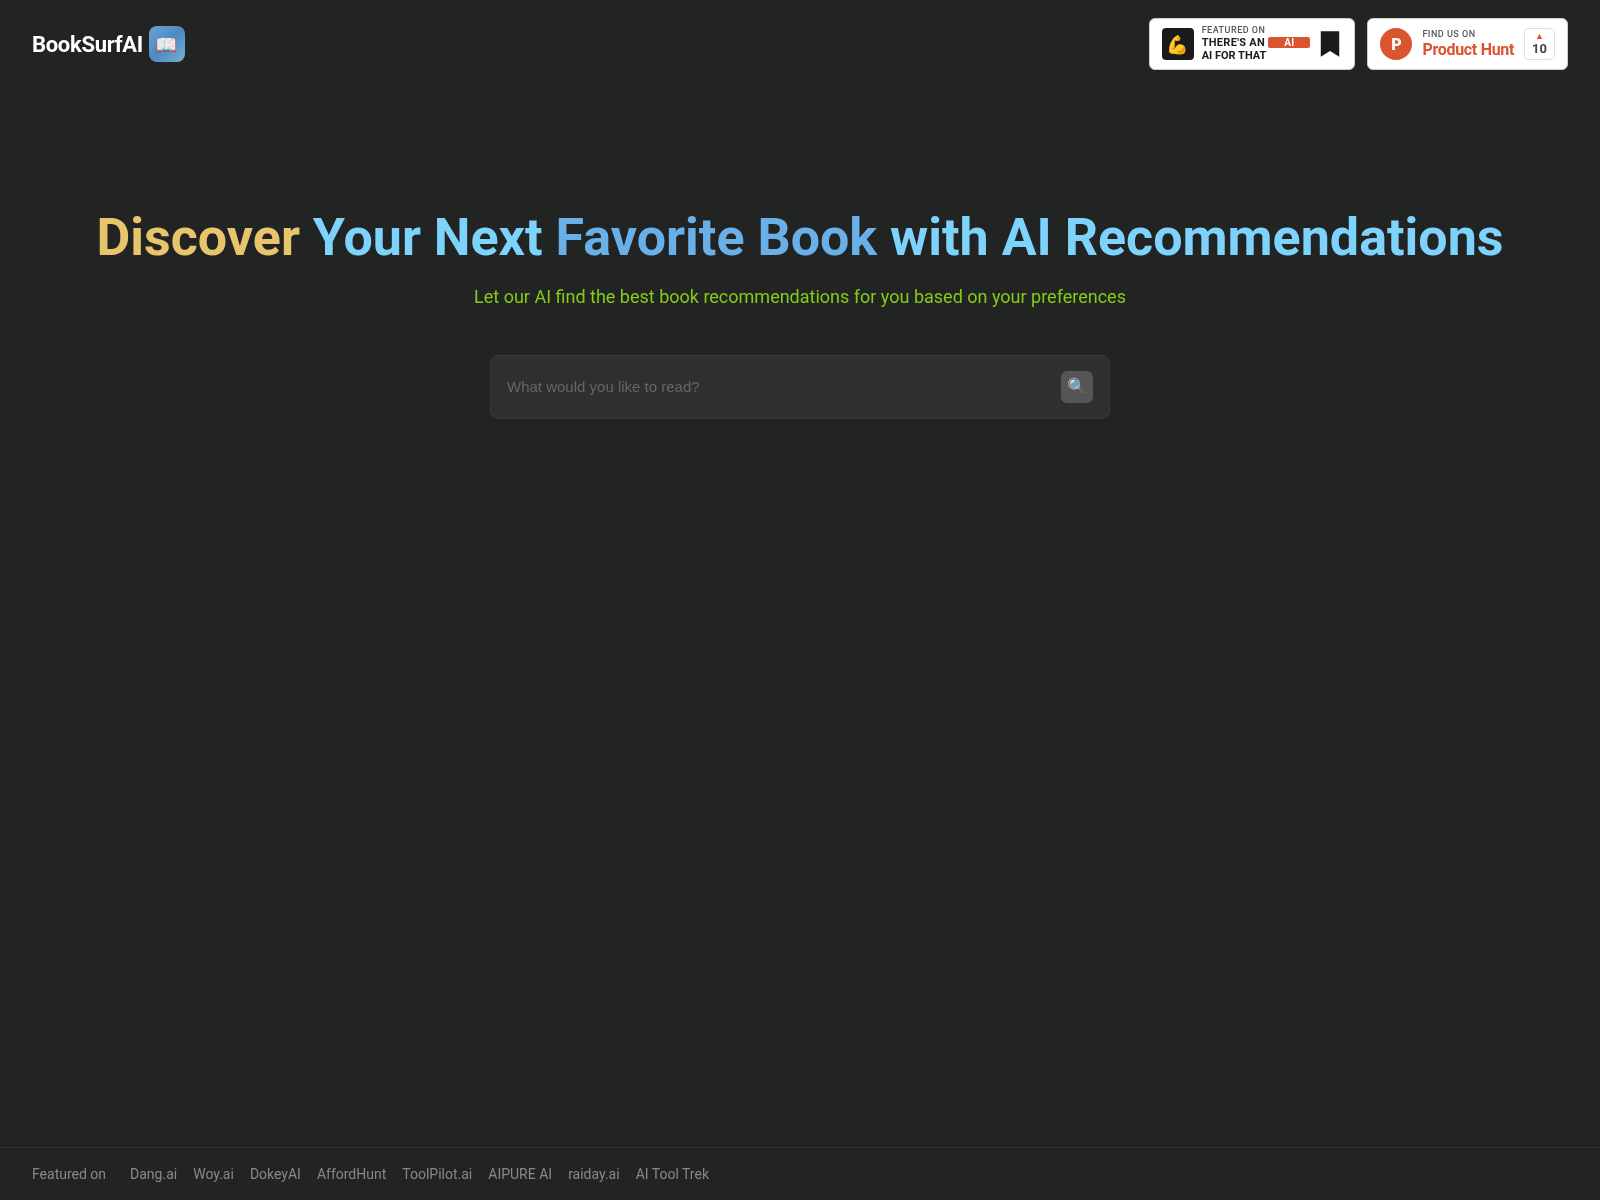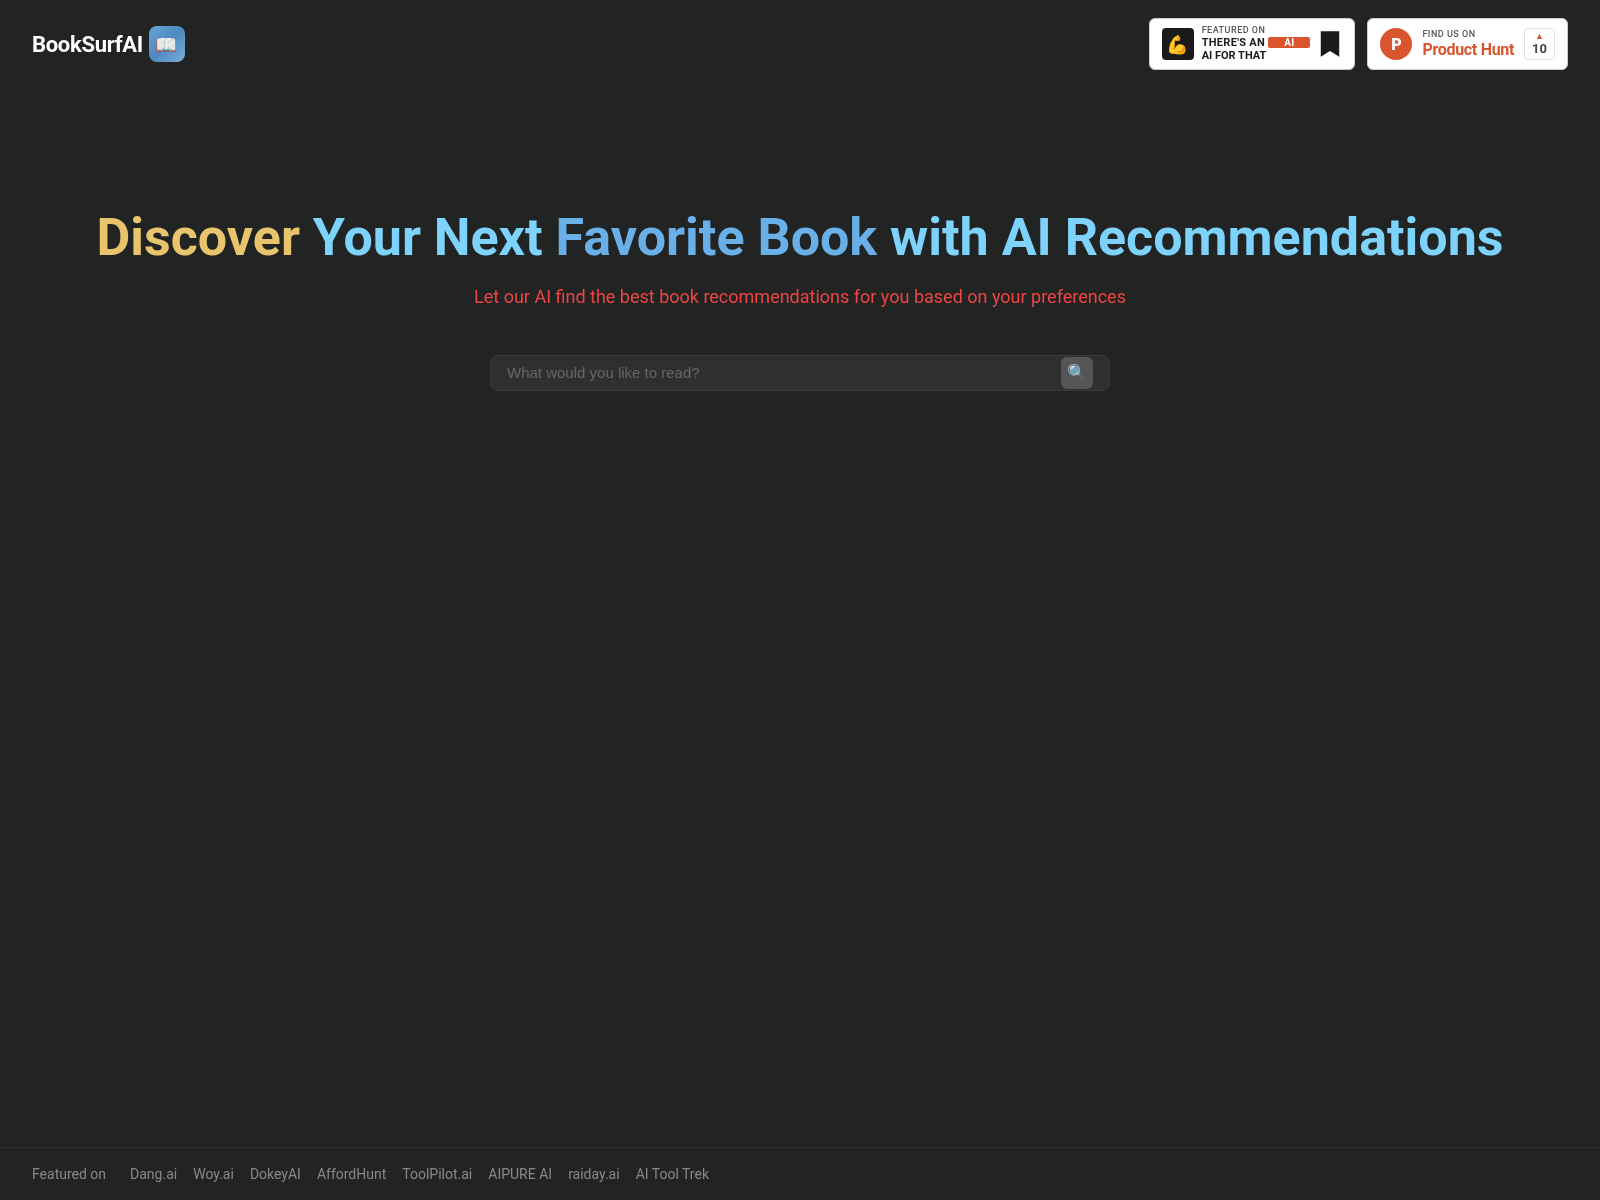--- a/index.html
+++ b/index.html
@@ -215,34 +215,34 @@
     .hero-title .word-normal {
       color: #7dd3fc;
     }
 
     .hero-title .word-favorite-book {
       color: #6ab0e8;
     }
 
     .hero-subtitle {
       font-size: 18px;
-      color: #ef4444;
+      color: #84cc16;
       text-align: center;
       margin-bottom: 48px;
     }
 
     .search-container {
       display: flex;
       align-items: center;
       background: #2e2f2f;
       border: 1px solid #3a3b3b;
       border-radius: 8px;
       width: 620px;
       padding: 0 16px;
-      height: 36px;
+      height: 64px;
     }
 
     .search-input {
       flex: 1;
       background: transparent;
       border: none;
       outline: none;
       color: #cccccc;
       font-size: 15px;
       caret-color: #cccccc;

